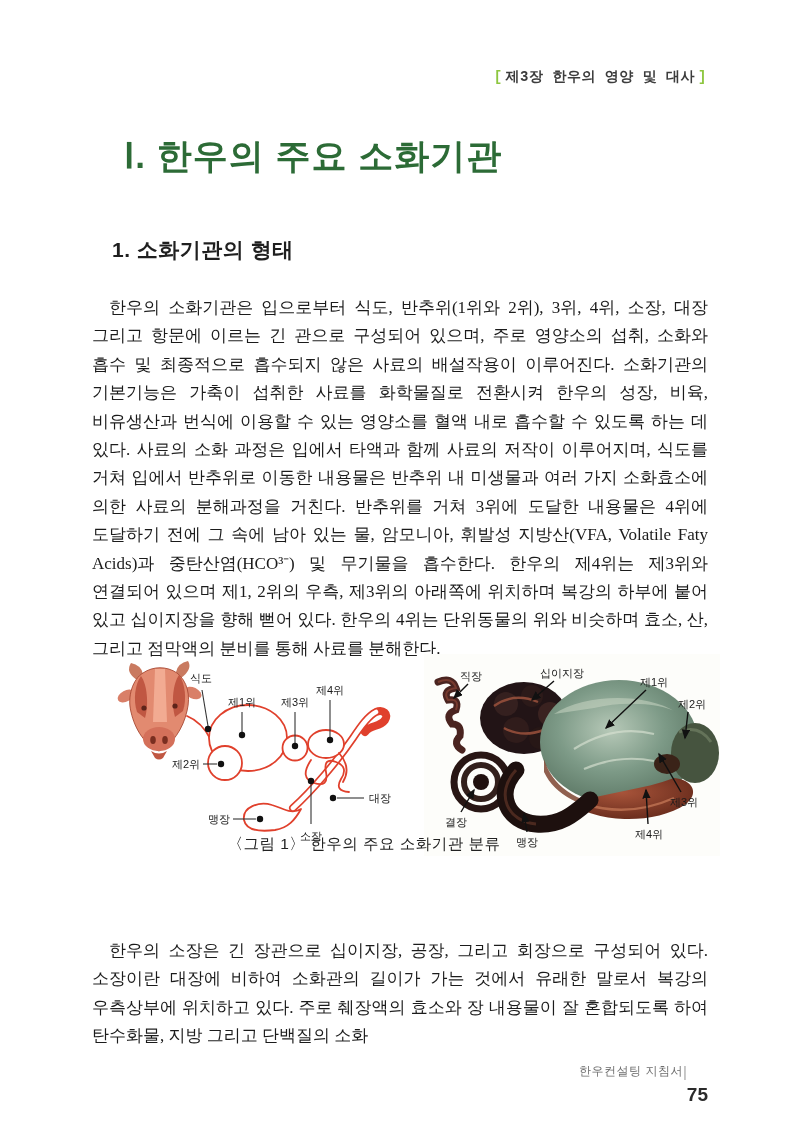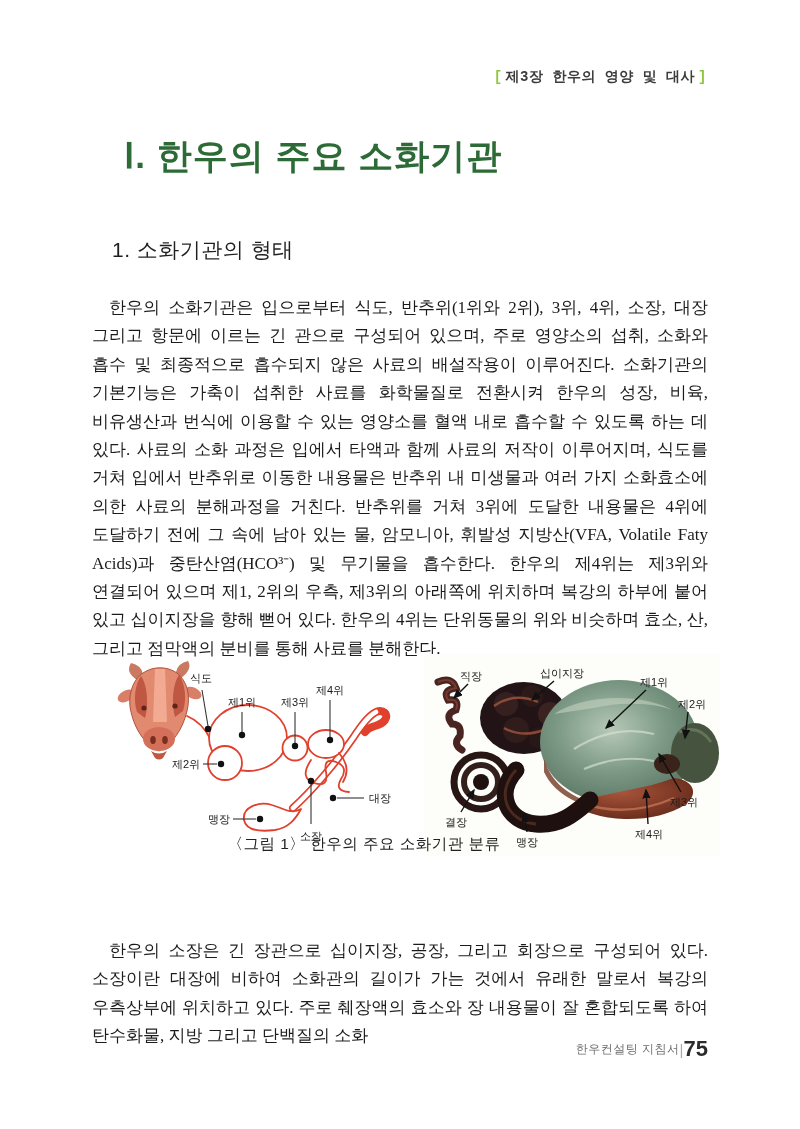--- a/index.html
+++ b/index.html
@@ -22,21 +22,21 @@
   .running-header .bracket { color:#8dc63f; font-weight:bold; padding:0 3px; }
   .page-title {
     position:absolute; top:133px; left:124px;
     font-family:"Liberation Sans", sans-serif;
     font-size:35px; font-weight:bold; color:#2c6b36;
     letter-spacing:1px;
   }
   .section-heading {
     position:absolute; top:236px; left:112px;
     font-family:"Liberation Sans", sans-serif;
-    font-size:21px; font-weight:400; color:#1f1f1f;
+    font-size:21px; font-weight:700; color:#1f1f1f;
     letter-spacing:0.5px;
   }
   .body-par {
     position:absolute; left:92px; width:616px;
     font-size:17px; line-height:28.4px;
     text-align:justify; text-indent:17px;
     color:#1b1b1b;
     word-break:keep-all; overflow-wrap:break-word;
   }
   .par1 { top:294px; }
@@ -50,21 +50,21 @@
     font-family:"Liberation Sans", sans-serif;
     font-size:15.5px; color:#222; letter-spacing:0.5px;
   }
   .page-footer {
     position:absolute; top:1036px; right:92px;
     font-family:"Liberation Sans", sans-serif;
     display:flex; align-items:center; 
   }
   .page-footer .book { font-size:12px; color:#6e6e6e; letter-spacing:0.5px; }
   .page-footer .sep  { font-size:15px; color:#aaaaaa; font-weight:200; }
-  .page-footer .num  { font-size:22px; color:#2b2b2b; font-weight:bold; }
+  .page-footer .num  { font-size:19px; color:#2b2b2b; font-weight:bold;margin-top:48px; }
   svg text {
     font-family:"Liberation Sans", sans-serif;
     fill:#1a1a1a;
   }
   svg .lbl  { font-size:11px; }
   svg .lead { stroke:#333; stroke-width:1.1; fill:none; }
   svg .dot  { fill:#111; }
 </style>
 </head>
 <body>

